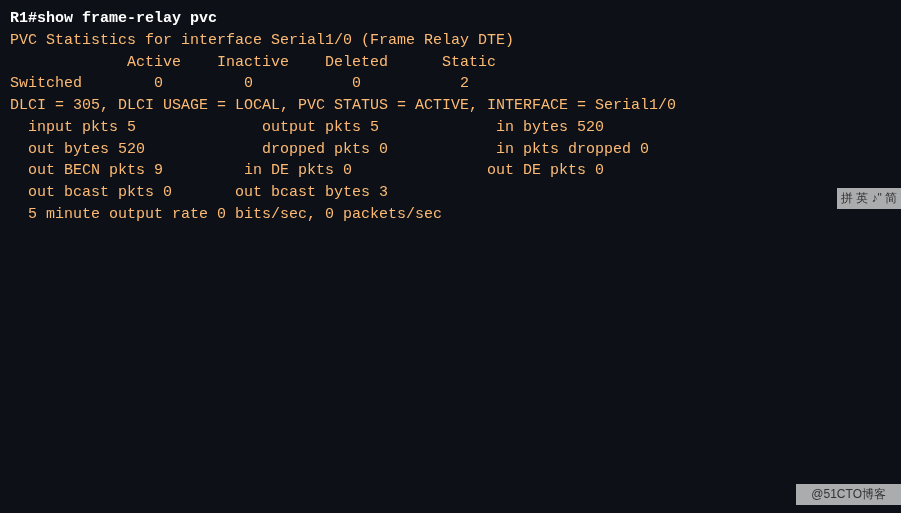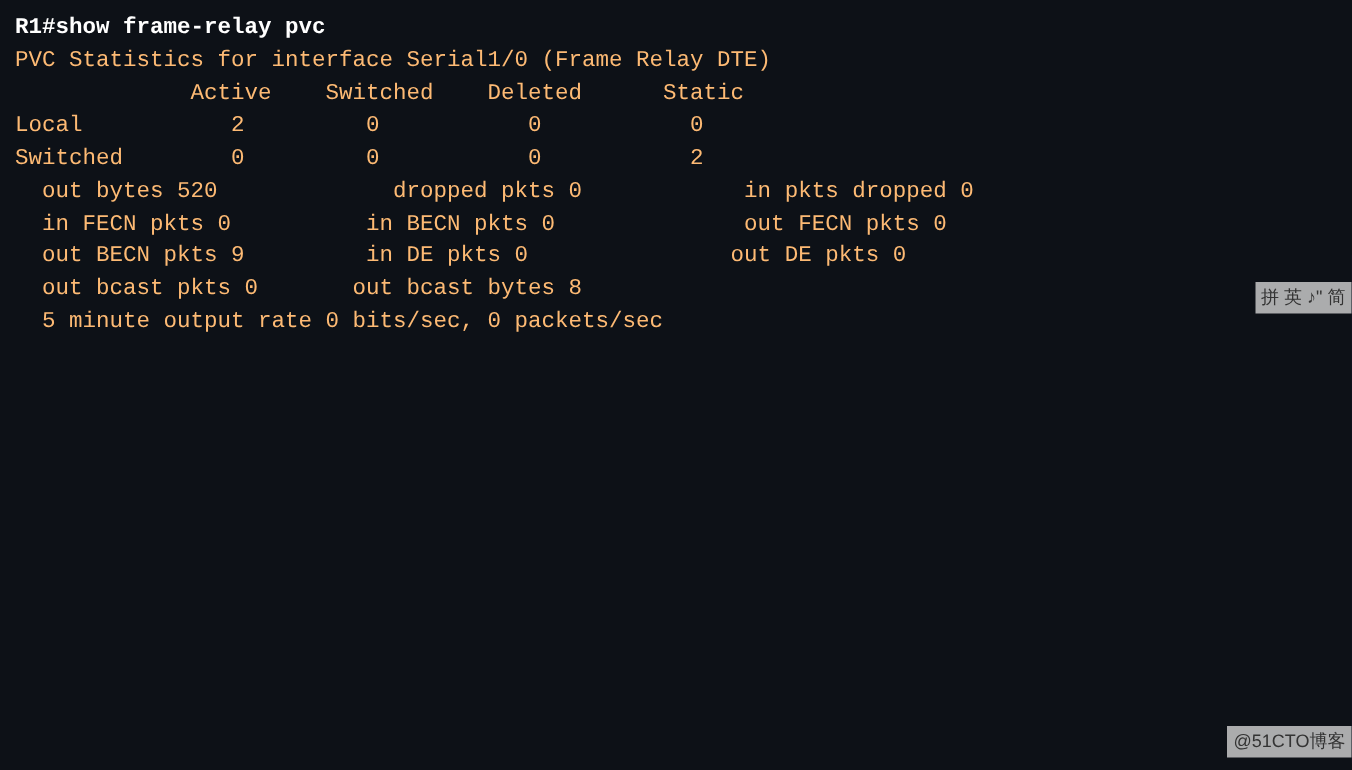--- a/index.html
+++ b/index.html
@@ -48,39 +48,39 @@
       font-family: sans-serif;
     }
 
     .watermark2 {
       position: absolute;
       right: 0;
       bottom: 8px;
       background-color: rgba(200, 200, 200, 0.85);
       color: #333;
       font-size: 12px;
-      padding: 2px 4px;
+      padding: 2px 15px;
       font-family: sans-serif;
     }
   </style>
 </head>
 <body>
 
 <div class="terminal">
   <div class="line prompt">R1#show frame-relay pvc</div>
   <div class="line"></div>
   <div class="line">PVC Statistics for interface Serial1/0 (Frame Relay DTE)</div>
   <div class="line"></div>
-  <div class="line">             Active    Switched    Deleted      Static</div>
-  <div class="line">Local           2         0           0           0</div>
+  <div class="line">             Active    Inactive    Deleted      Static</div>
   <div class="line">Switched        0         0           0           2</div>
   <div class="line"></div>
+  <div class="line">DLCI = 305, DLCI USAGE = LOCAL, PVC STATUS = ACTIVE, INTERFACE = Serial1/0</div>
   <div class="line"></div>
+  <div class="line">  input pkts 5              output pkts 5             in bytes 520</div>
   <div class="line">  out bytes 520             dropped pkts 0            in pkts dropped 0</div>
   <div class="line"></div>
-  <div class="line">  in FECN pkts 0          in BECN pkts 0              out FECN pkts 0</div>
   <div class="line">  out BECN pkts 9         in DE pkts 0               out DE pkts 0</div>
-  <div class="line">  out bcast pkts 0       out bcast bytes 8</div>
+  <div class="line">  out bcast pkts 0       out bcast bytes 3</div>
   <div class="line">  5 minute output rate 0 bits/sec, 0 packets/sec</div>
 
   <div class="watermark">拼 英 ♪" 简</div>
   <div class="watermark2">@51CTO博客</div>
 </div>
 
 </body></html>

